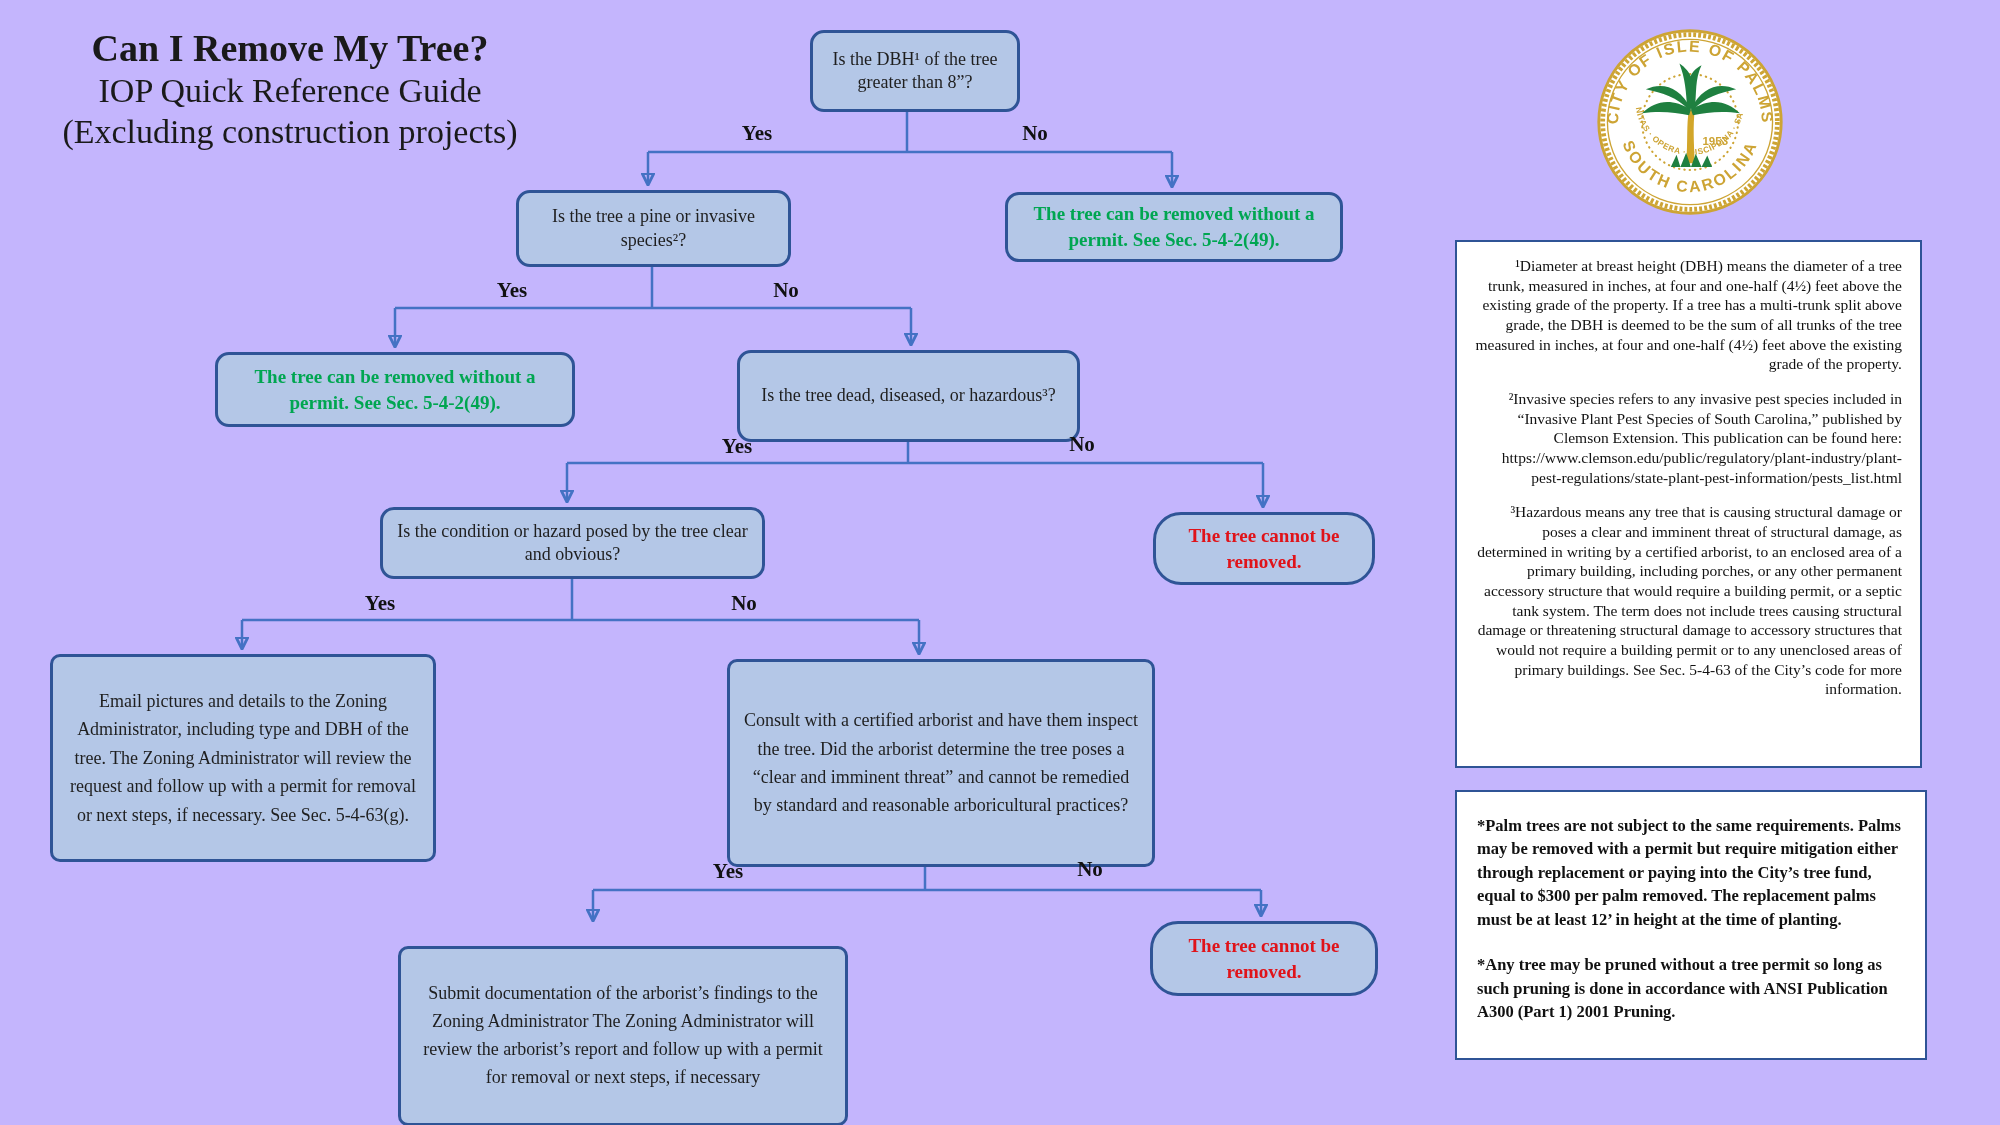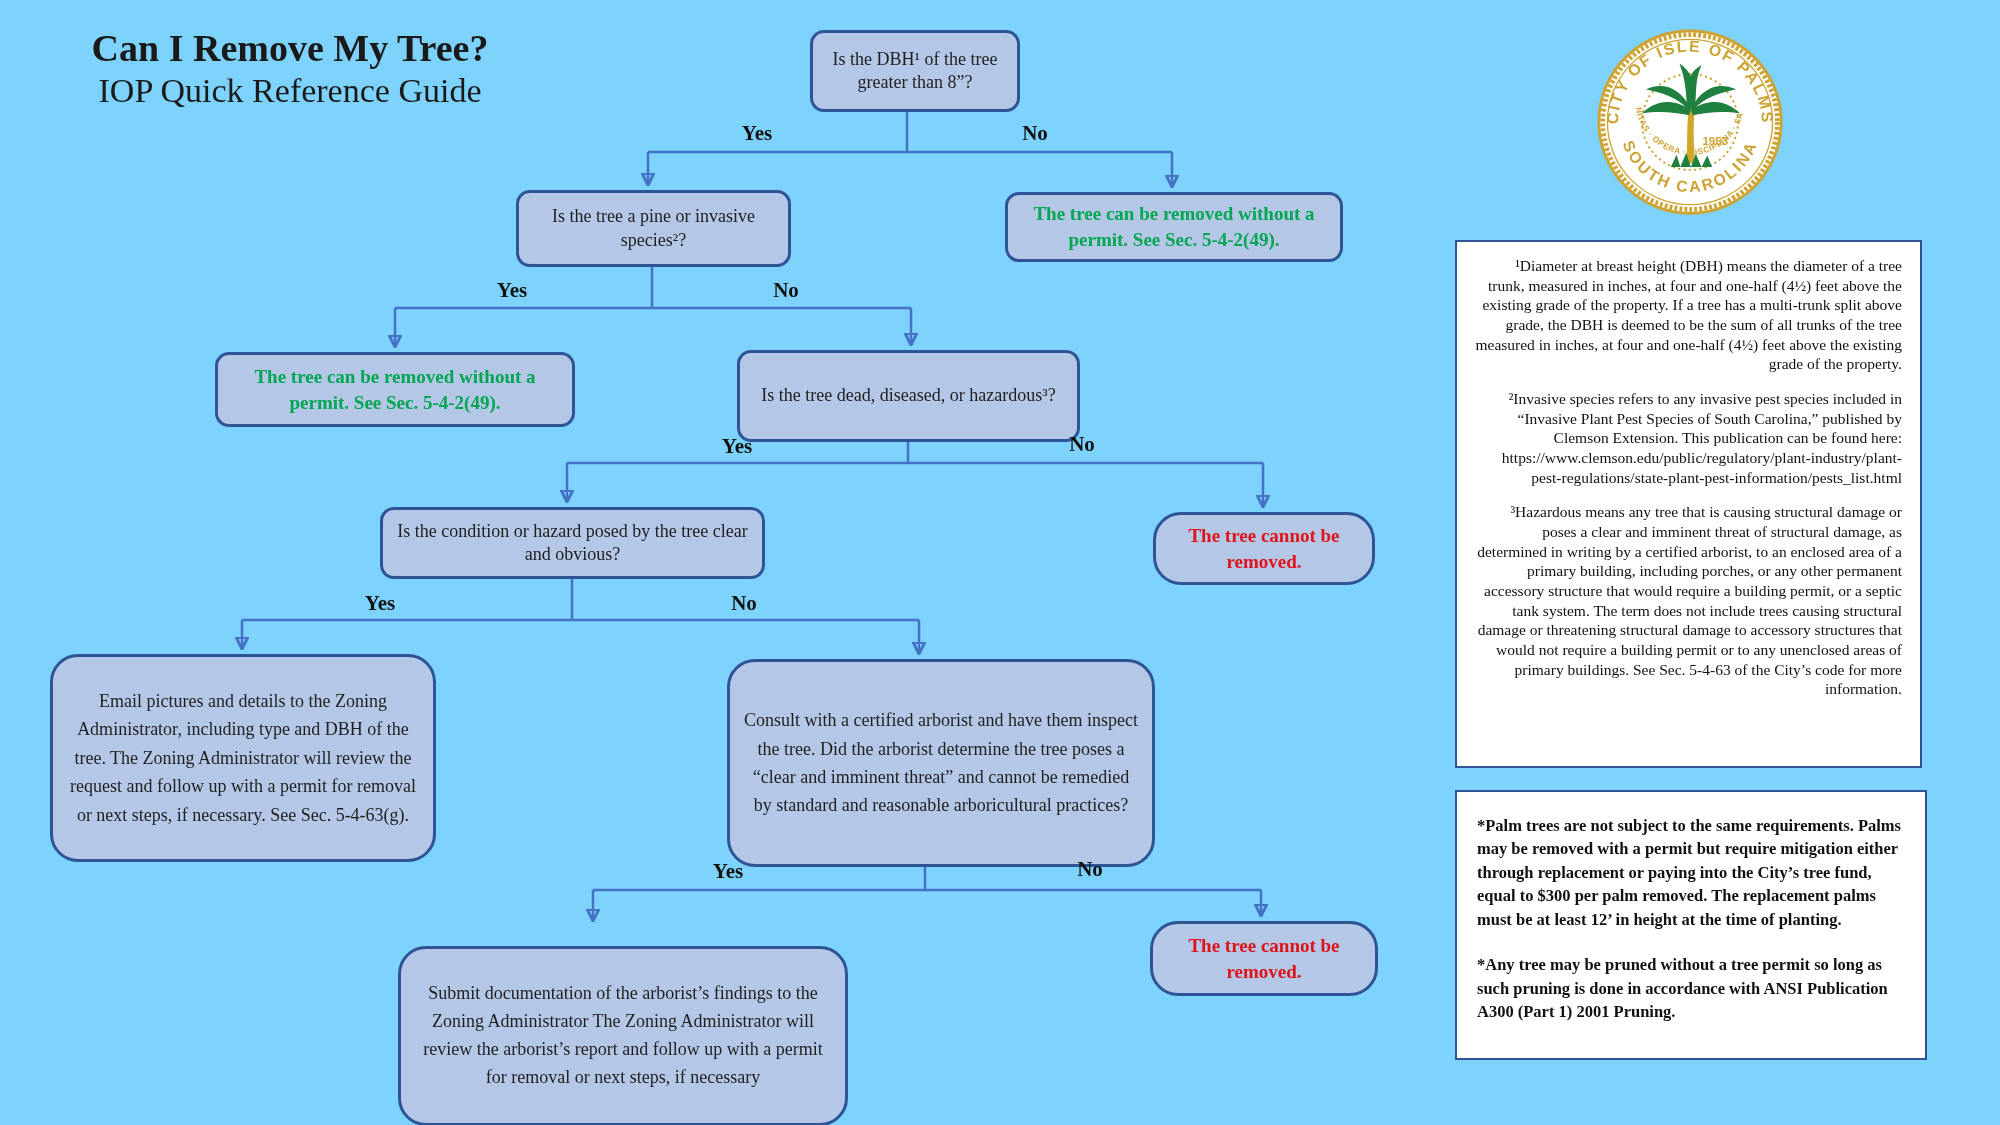--- a/index.html
+++ b/index.html
@@ -1,32 +1,32 @@
 <!DOCTYPE html>
 <html><head>
 <meta charset="utf-8">
 <style>
   html,body { margin:0; padding:0; background:#ffffff; }
   .canvas {
-    position:relative; width:2000px; height:1125px; background:#7dd3fc;
+    position:relative; width:2000px; height:1125px; background:#c4b5fd;
     font-family:"Liberation Serif", serif; overflow:hidden; color:#1a1a1a;
   }
 
   
   .title-block { position:absolute; left:30px; top:26px; width:520px; text-align:center; }
   .title-block h1 { margin:0; font-size:38px; line-height:1.18; font-weight:bold; }
   .title-block .sub { font-size:34px; line-height:1.2; font-weight:normal; }
 
   
   .fbox {
     position:absolute; background:#B4C7E7; border:3px solid #2F5496; border-radius:14px;
     display:flex; align-items:center; justify-content:center; text-align:center;
     box-sizing:border-box; padding:6px 14px; font-size:18px; line-height:1.3; color:#1f1f1f;
   }
-  .fbox.big { border-radius:28px; line-height:1.58; }
+  .fbox.big { border-radius:10px; line-height:1.58; }
   .result-green { color:#00A651; font-weight:bold; font-size:19px; line-height:1.35; }
   .result-red   { color:#E01319; font-weight:bold; font-size:19px; line-height:1.35;border-radius:28px; }
 
   #box-dbh       { left:810px;  top:30px;  width:210px; height:82px; }
   #box-ok-right  { left:1005px; top:192px; width:338px; height:70px; }
   #box-pine      { left:516px;  top:190px; width:275px; height:77px; }
   #box-ok-left   { left:215px;  top:352px; width:360px; height:75px; }
   #box-dead      { left:737px;  top:350px; width:343px; height:92px; }
   #box-condition { left:380px;  top:507px; width:385px; height:72px; }
   #box-cannot1   { left:1153px; top:512px; width:222px; height:73px; }
@@ -60,20 +60,21 @@
   #seal text, #seal textPath { font-family:"Liberation Sans", sans-serif; font-weight:bold; fill:#CDA434; }
 </style>
 </head>
 <body>
 
 <div class="canvas">
 
   <div class="title-block">
     <h1>Can I Remove My Tree?</h1>
     <div class="sub">IOP Quick Reference Guide</div>
+    <div class="sub">(Excluding construction projects)</div>
   </div>
 
   <svg id="seal" viewBox="0 0 200 200">
     <circle cx="100" cy="100" r="95" fill="#ffffff" stroke="#CDA434" stroke-width="3"></circle>
     <circle cx="100" cy="100" r="91" fill="none" stroke="#CDA434" stroke-width="5" stroke-dasharray="3 2.2"></circle>
     <circle cx="100" cy="100" r="86" fill="none" stroke="#CDA434" stroke-width="1.4"></circle>
     <defs>
       <path id="seal-arc-top" d="M 26,114 A 75,75 0 1 1 174,114" fill="none"></path>
       <path id="seal-arc-bottom" d="M 28,116 A 74,74 0 0 0 172,116" fill="none"></path>
       <path id="seal-arc-motto" d="M 44,88 A 57,57 0 0 0 156,88" fill="none"></path>

